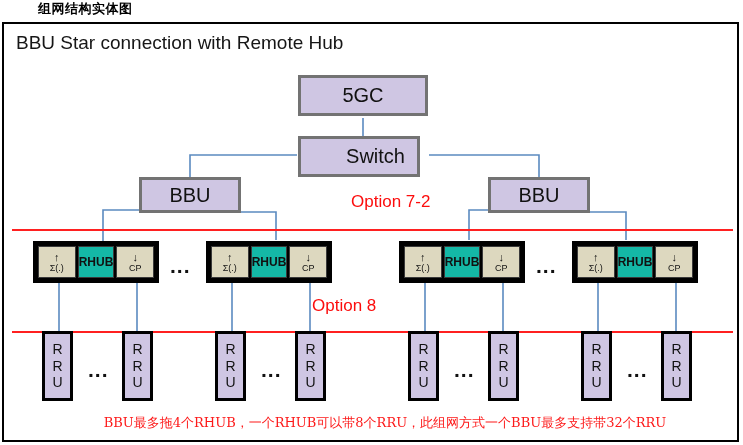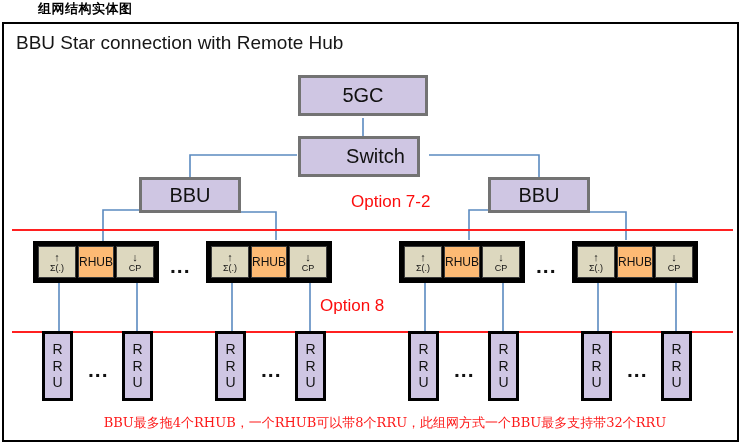--- a/index.html
+++ b/index.html
@@ -43,21 +43,21 @@
     padding:2px;gap:2px;
   }
   .rhub-cell{
     box-sizing:border-box;border:1px solid #3a3a3a;
     display:flex;flex-direction:column;
     align-items:center;justify-content:center;
     line-height:1.0;color:#111;
   }
   .rhub-side{background:#ddd8bf;width:38px;font-size:9px;}
   .rhub-side .glyph{font-size:11px;display:block;margin-bottom:1px;}
-  .rhub-mid{background:#fdba74;flex:1;font-size:12px;}
+  .rhub-mid{background:#14b8a6;flex:1;font-size:12px;font-weight:bold;}
 
   
   .rru{
     position:absolute;box-sizing:border-box;
     border:3px solid #000;background:#cfc6e3;
     width:31px;height:70px;
     display:flex;flex-direction:column;
     align-items:center;justify-content:center;
     font-size:14px;line-height:1.18;color:#111;
   }
@@ -198,21 +198,21 @@
     </div>
     <div class="rhub-cell rhub-mid">
       <span>RHUB</span>
     </div>
     <div class="rhub-cell rhub-side">
       <span class="glyph">↓</span>
       <span>CP</span>
     </div>
   </div>
 
-  <div class="option-label" style="left:316px;top:272px;">Option 8</div>
+  <div class="option-label" style="left:308px;top:272px;">Option 8</div>
   <div class="red-line" style="left:8px;top:307px;width:721px;"></div>
 
   <div class="rru" style="left:38px;top:307px;">
     <span>R</span>
     <span>R</span>
     <span>U</span>
   </div>
   <div class="dots" style="left:84px;top:335px;">...</div>
   <div class="rru" style="left:118px;top:307px;">
     <span>R</span>

